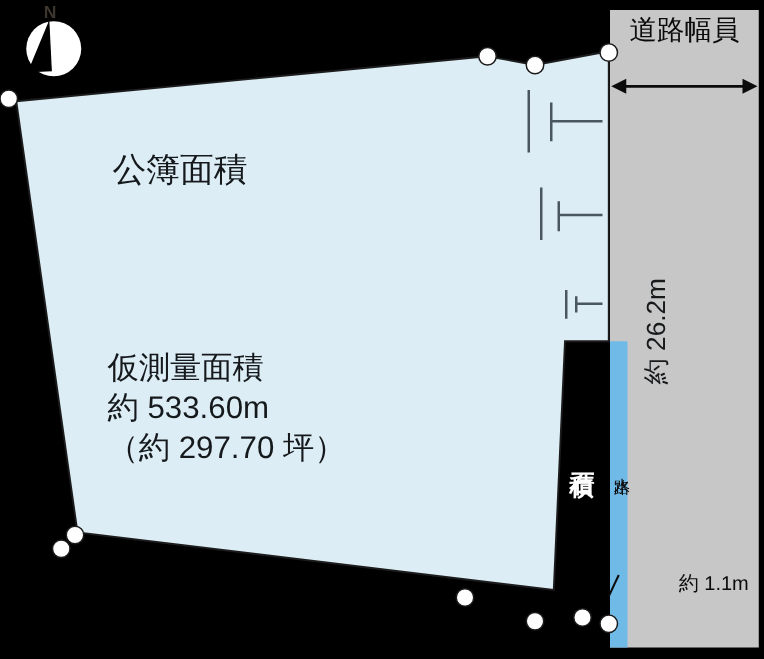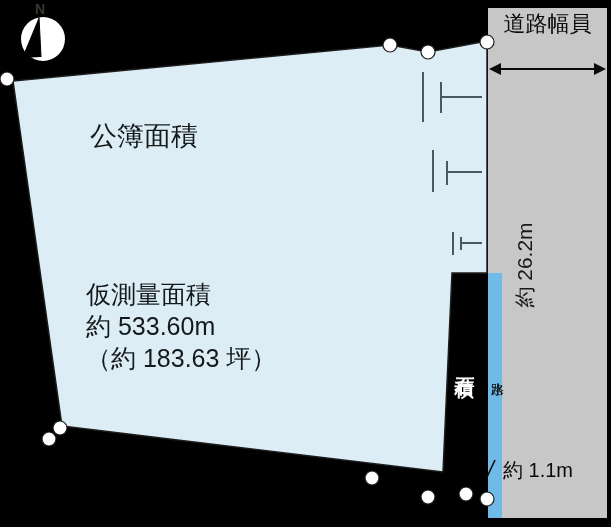--- a/index.html
+++ b/index.html
@@ -17,21 +17,21 @@
   .area-block{position:absolute;text-align:left;color:#15191c;}
   .registered-area{left:90px;top:118px;width:320px;font-size:27px;line-height:36px;}
   .survey-area{left:86px;top:278px;width:320px;font-size:25px;line-height:32px;}
   .frontage-label{
     left:473px;top:253px;width:100px;height:24px;text-align:center;
     font-size:21px;transform:rotate(-90deg);transform-origin:50% 50%;color:#17191b;
   }
   .vtext{writing-mode:vertical-rl;text-orientation:upright;letter-spacing:1px;}
   .stone-wall-label{left:452px;top:362px;font-size:20px;color:#ffffff;font-weight:bold;}
   .waterway-label{left:488px;top:372px;font-size:13px;color:#0b0b0b;}
-  .waterway-width-label{left:503px;top:457px;font-size:20px;color:#0b0b0b;}
+  .waterway-width-label{left:503px;top:457px;font-size:16px;color:#0b0b0b;padding-left:40px;}
   .north-label{
     left:30px;top:1px;width:20px;text-align:center;
     font-size:14px;font-weight:bold;color:#3c362f;
   }
   .plot-outline{stroke:#1c1c1c;stroke-width:1.5;}
   .pole{stroke:#4a5760;stroke-width:2;fill:none;}
   .dot{fill:#ffffff;stroke:#1c1c1c;stroke-width:1.2;}
   .arrow{stroke:#0b0b0b;stroke-width:2.2;}
   .arrow-head{fill:#0b0b0b;}
 </style>
@@ -92,21 +92,21 @@
     <div>道路幅員</div>
   </div>
 
   <div class="area-block registered-area">
     <div>公簿面積</div>
   </div>
 
   <div class="area-block survey-area">
     <div>仮測量面積</div>
     <div>約 533.60m</div>
-    <div>（約 183.63 坪）</div>
+    <div>（約 297.70 坪）</div>
   </div>
 
   <div class="label frontage-label">約 26.2m</div>
 
   <div class="label vtext stone-wall-label">石積</div>
 
   <div class="label vtext waterway-label">水路</div>
 
   <div class="label waterway-width-label">約 1.1m</div>
 

